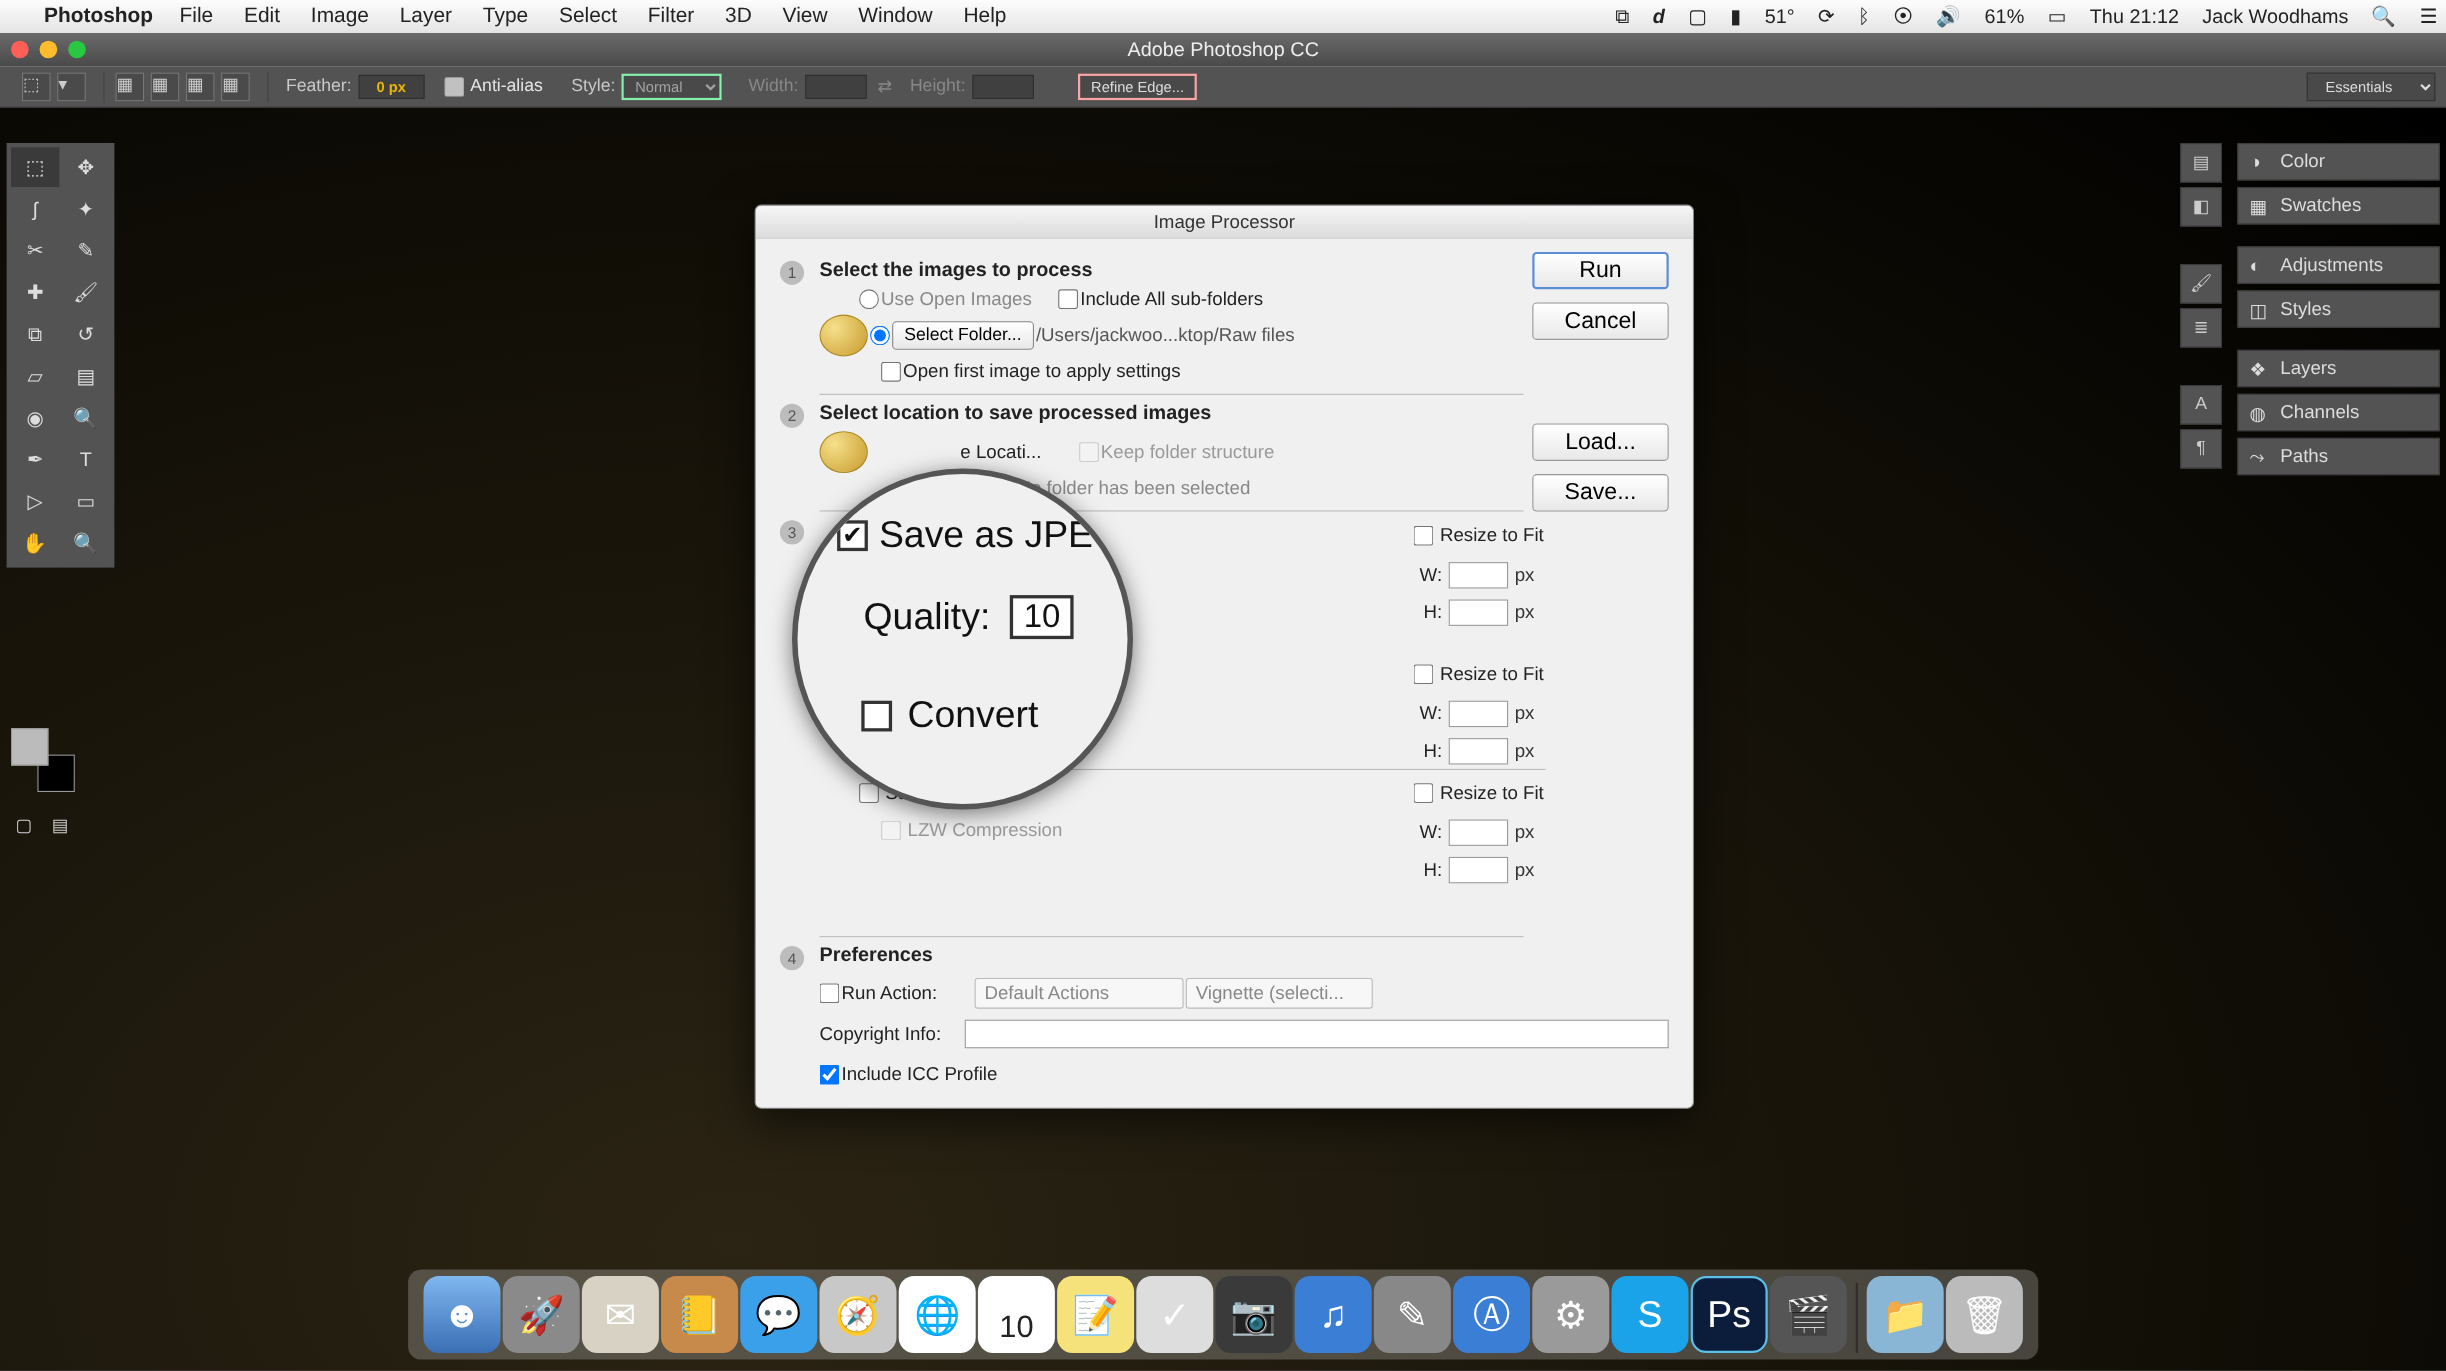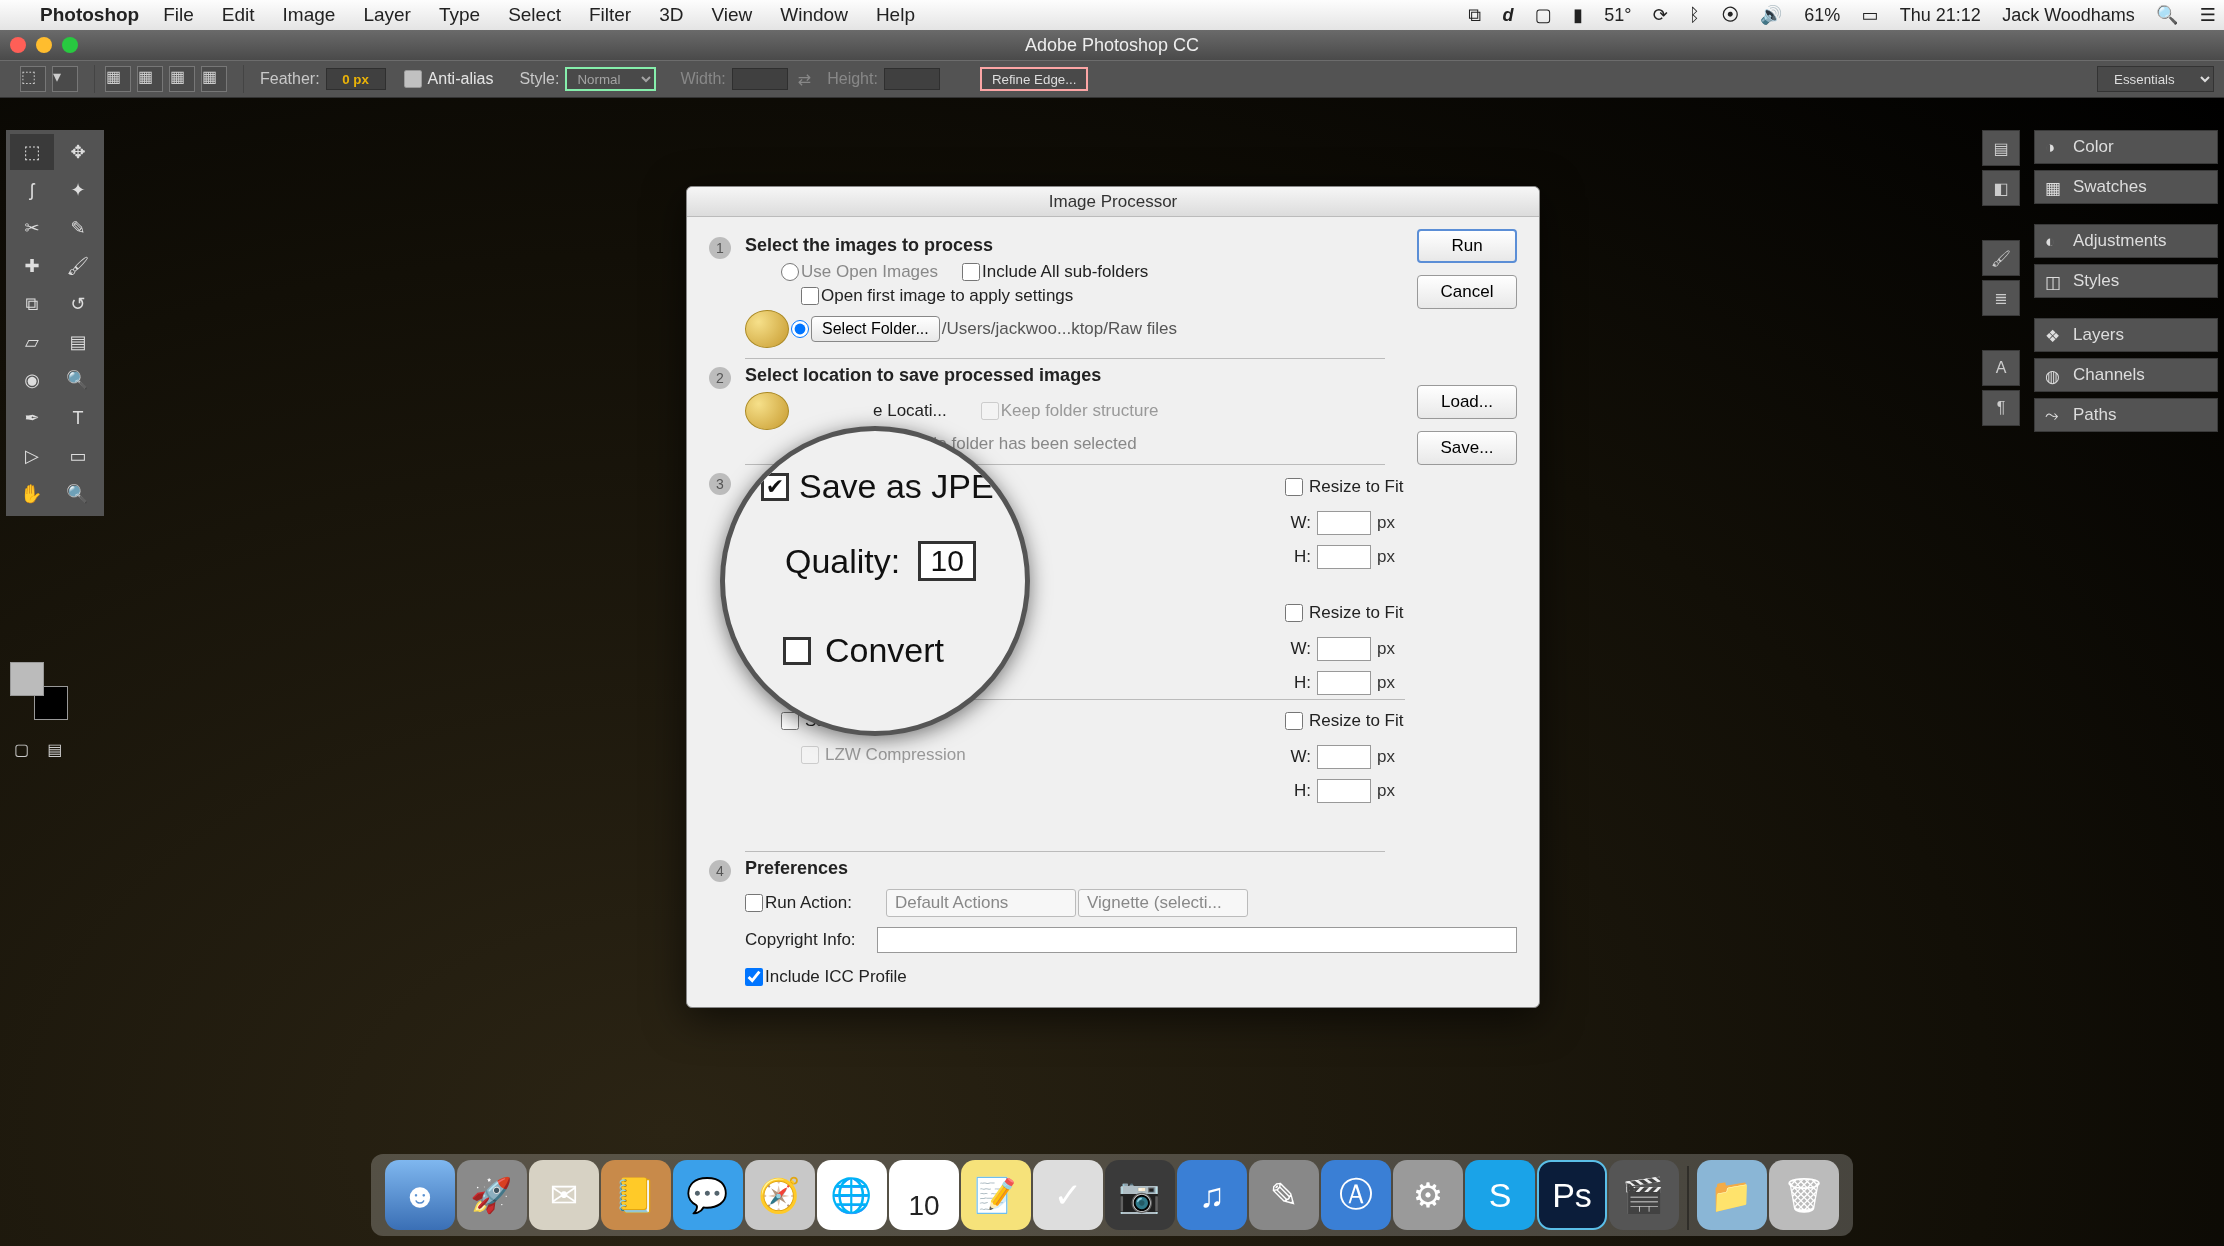--- a/index.html
+++ b/index.html
@@ -48,21 +48,21 @@
 .panel .tab .pi{width:18px;height:18px;display:inline-block;}
 
 .ministrip{position:absolute;right:200px;top:130px;width:42px;}
 .ministrip .mi{width:38px;height:36px;background:#535353;margin-bottom:4px;border:1px solid #3a3a3a;display:flex;align-items:center;justify-content:center;color:#ccc;}
 
 
 .dialog{position:absolute;left:686px;top:186px;width:854px;background:#f0f0f0;border:1px solid #888;border-radius:6px;box-shadow:0 10px 40px rgba(0,0,0,.6);z-index:50;}
 .dialog .dtitle{height:30px;background:linear-gradient(#f6f6f6,#dcdcdc);border-radius:6px 6px 0 0;text-align:center;line-height:30px;font-size:17px;color:#333;border-bottom:1px solid #bbb;}
 .dialog .body{padding:12px 22px 20px 22px;font-size:17px;color:#222;position:relative;}
 .dialog .rcol{position:absolute;right:22px;top:12px;display:flex;flex-direction:column;gap:12px;}
-.dialog .rcol button{width:100px;height:34px;background:linear-gradient(#fff,#e8e8e8);border:1px solid #999;border-radius:4px;font-size:17px;}
+.dialog .rcol button{width:124px;height:34px;background:linear-gradient(#fff,#e8e8e8);border:1px solid #999;border-radius:4px;font-size:21px;}
 .dialog .rcol button.primary{border:2px solid #5b8ed6;}
 .step{display:flex;align-items:flex-start;gap:14px;margin-top:6px;}
 .stepnum{width:22px;height:22px;border-radius:50%;background:#bcbcbc;color:#555;font-size:14px;display:flex;align-items:center;justify-content:center;flex:0 0 22px;margin-top:2px;}
 .step h4{font-weight:bold;font-size:18px;margin-bottom:6px;}
 .sub{margin-left:52px;margin-top:4px;display:flex;align-items:center;gap:2px;flex-wrap:wrap;}
 .radio,.chk{width:18px;height:18px;}
 .btn2{background:linear-gradient(#fff,#e8e8e8);border:1px solid #888;border-radius:4px;padding:3px 10px;font-size:16px;}
 .path{color:#555;}
 .noselect{color:#888;}
 hr.sep2{border:none;border-top:1px solid #bbb;margin:10px 0 4px 36px;width:640px;}
@@ -273,29 +273,29 @@
       <span class="stepnum">1</span>
       <div style="flex:1;">
         <h4>Select the images to process</h4>
         <div class="sub" style="margin-left:36px;">
           <input type="radio" class="radio" style="">
           <span style="color:#888;">Use Open Images</span>
           <span style="width:20px;"></span>
           <input type="checkbox" class="chk" style="">
           <span>Include All sub-folders</span>
         </div>
-        <div class="sub" style="margin-left:56px;">
-          <input type="checkbox" class="chk" style="">
-          <span>Open first image to apply settings</span>
-        </div>
         <div class="sub" style="margin-left:0;">
           <span class="folder-ico"></span>
           <input type="radio" class="radio" checked="" style="">
           <button class="btn2">Select Folder...</button>
           <span class="path">/Users/jackwoo...ktop/Raw files</span>
+        </div>
+        <div class="sub" style="margin-left:56px;">
+          <input type="checkbox" class="chk" style="">
+          <span>Open first image to apply settings</span>
         </div>
       </div>
     </div>
     <hr class="sep2">
 
     <div class="step">
       <span class="stepnum">2</span>
       <div style="flex:1;">
         <h4>Select location to save processed images</h4>
         <div class="sub" style="margin-left:0;">

